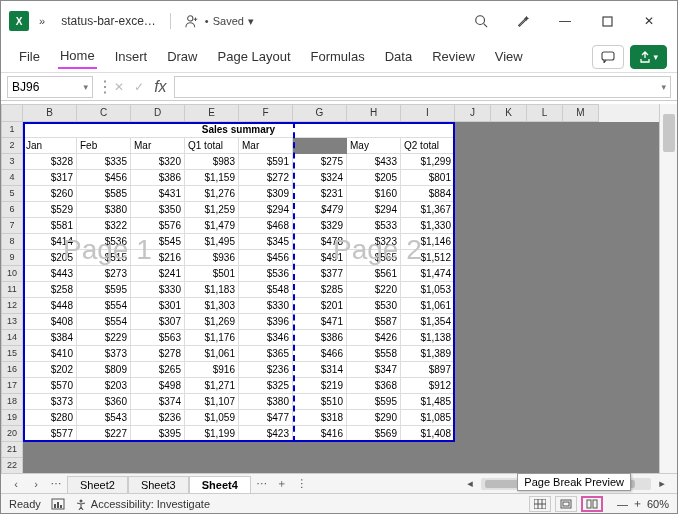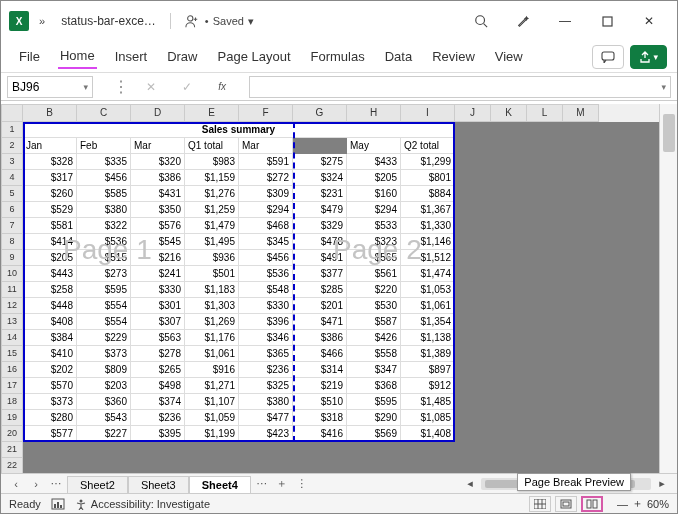--- a/index.html
+++ b/index.html
@@ -17,25 +17,25 @@
 
 
 .ribbon { height: 32px; display: flex; align-items: center; padding: 0 10px 0 16px; gap: 16px; border-bottom: 1px solid #ddd; }
 .rtab { font-size: 13px; color: #333; padding: 4px 2px; cursor: pointer; }
 .rtab.active { border-bottom: 2px solid #d946ef; }
 .rib-right { margin-left: auto; display: flex; gap: 6px; align-items: center; }
 .square-btn { height: 24px; padding: 0 8px; border: 1px solid #ccc; border-radius: 4px; display: flex; align-items: center; justify-content: center; cursor: pointer; font-size: 12px; }
 .share-btn { background: #107c41; color: #fff; border-color: #107c41; }
 
 
-.fbar { height: 28px; display: flex; align-items: center; border-bottom: 1px solid #ccc; padding: 2px 6px; gap: 20px; }
+.fbar { height: 28px; display: flex; align-items: center; border-bottom: 1px solid #ccc; padding: 2px 6px; gap: 4px; }
 .namebox { width: 86px; height: 22px; border: 1px solid #ccc; display: flex; align-items: center; justify-content: space-between; padding: 0 4px; font-size: 12px; background: #fff; }
 .fbar-sep { width: 10px; text-align: center; color: #888; }
 .fchk { color: #bbb; font-size: 12px; padding: 0 3px; }
-.fx { font-style: italic; font-size: 10px; color: #555; padding: 0 3px; }
+.fx { font-style: italic; font-size: 16px; color: #555; padding: 0 3px; }
 .formula-input { flex: 1; height: 22px; border: 1px solid #ccc; padding: 0 4px; font-size: 12px; display: flex; align-items: center; justify-content: space-between; }
 
 
 .sheet-wrap { position: absolute; top: 103px; bottom: 40px; left: 0; right: 0; background: #808080; display: flex; }
 .gridpane { flex: 1; position: relative; overflow: hidden; }
 .vscroll { width: 18px; background: #f5f5f5; border-left: 1px solid #ccc; position: relative; }
 .vscroll-thumb { position: absolute; top: 10px; width: 12px; left: 3px; height: 38px; background: #c7c7c7; border-radius: 2px; }
 
 
 .colheads { display: flex; height: 18px; background: #f0f0f0; }
@@ -239,21 +239,21 @@
           <div class="cell blank" style="width: 36px;"></div>
           <div class="cell blank" style="width: 36px;"></div>
         </div>
         <div class="grow">
           <div class="rowhead">6</div>
           <div class="cell" style="width: 54px;">$529</div>
           <div class="cell" style="width: 54px;">$380</div>
           <div class="cell" style="width: 54px;">$350</div>
           <div class="cell" style="width: 54px;">$1,259</div>
           <div class="cell" style="width: 54px;">$294</div>
-          <div class="cell" style="width: 54px;">$479</div>
+          <div class="cell" style="width: 54px; font-style: italic;">$479</div>
           <div class="cell" style="width: 54px;">$294</div>
           <div class="cell" style="width: 54px;">$1,367</div>
           <div class="cell blank" style="width: 36px;"></div>
           <div class="cell blank" style="width: 36px;"></div>
           <div class="cell blank" style="width: 36px;"></div>
           <div class="cell blank" style="width: 36px;"></div>
         </div>
         <div class="grow">
           <div class="rowhead">7</div>
           <div class="cell" style="width: 54px;">$581</div>

